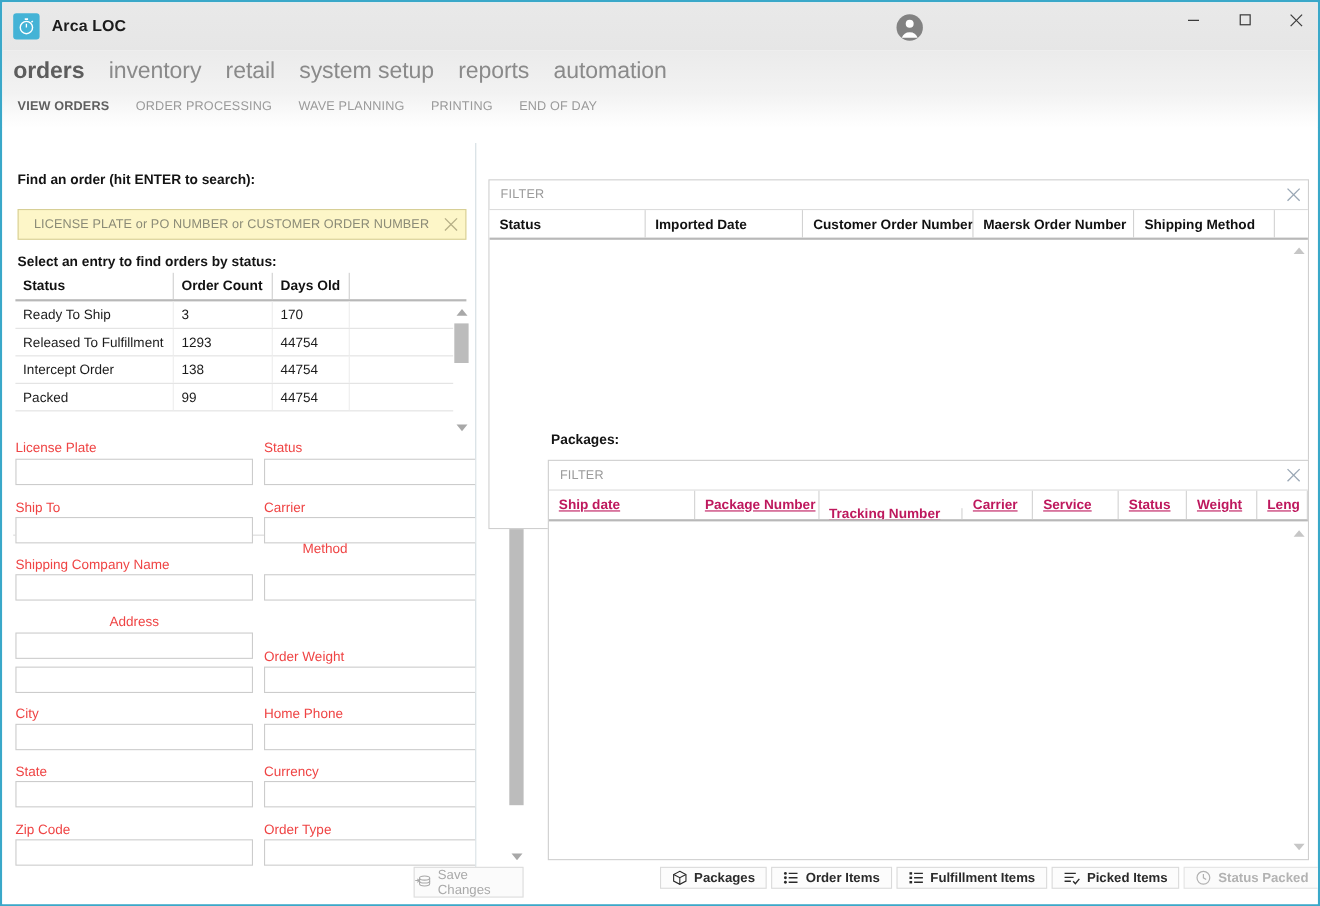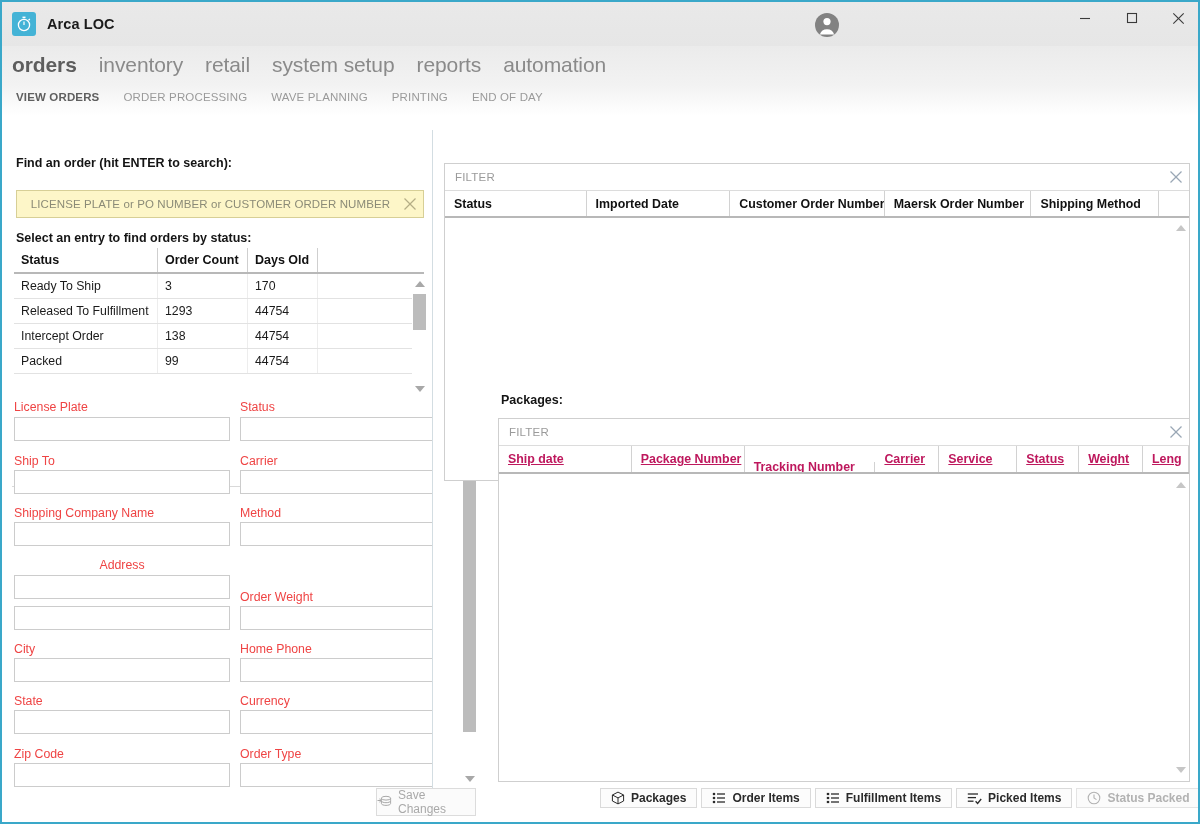--- a/index.html
+++ b/index.html
@@ -506,21 +506,21 @@
 
       <div class="fld-label col-a" style="top:359px;">Zip Code</div>
       <div class="fld-input col-a" style="top:375px;"></div>
 
       <div class="fld-label col-b" style="top:12px;">Status</div>
       <div class="fld-input col-b" style="top:29px;"></div>
 
       <div class="fld-label col-b" style="top:66px;">Carrier</div>
       <div class="fld-input col-b" style="top:82px;"></div>
 
-      <div class="fld-label col-b" style="top:118px;">Method</div>
+      <div class="fld-label col-b" style="top:104px;margin-left:35px;">Method</div>
       <div class="fld-input col-b" style="top:134px;"></div>
 
       <div class="fld-label col-b" style="top:202px;">Order Weight</div>
       <div class="fld-input col-b" style="top:218px;"></div>
 
       <div class="fld-label col-b" style="top:254px;">Home Phone</div>
       <div class="fld-input col-b" style="top:270px;"></div>
 
       <div class="fld-label col-b" style="top:306px;">Currency</div>
       <div class="fld-input col-b" style="top:322px;"></div>

